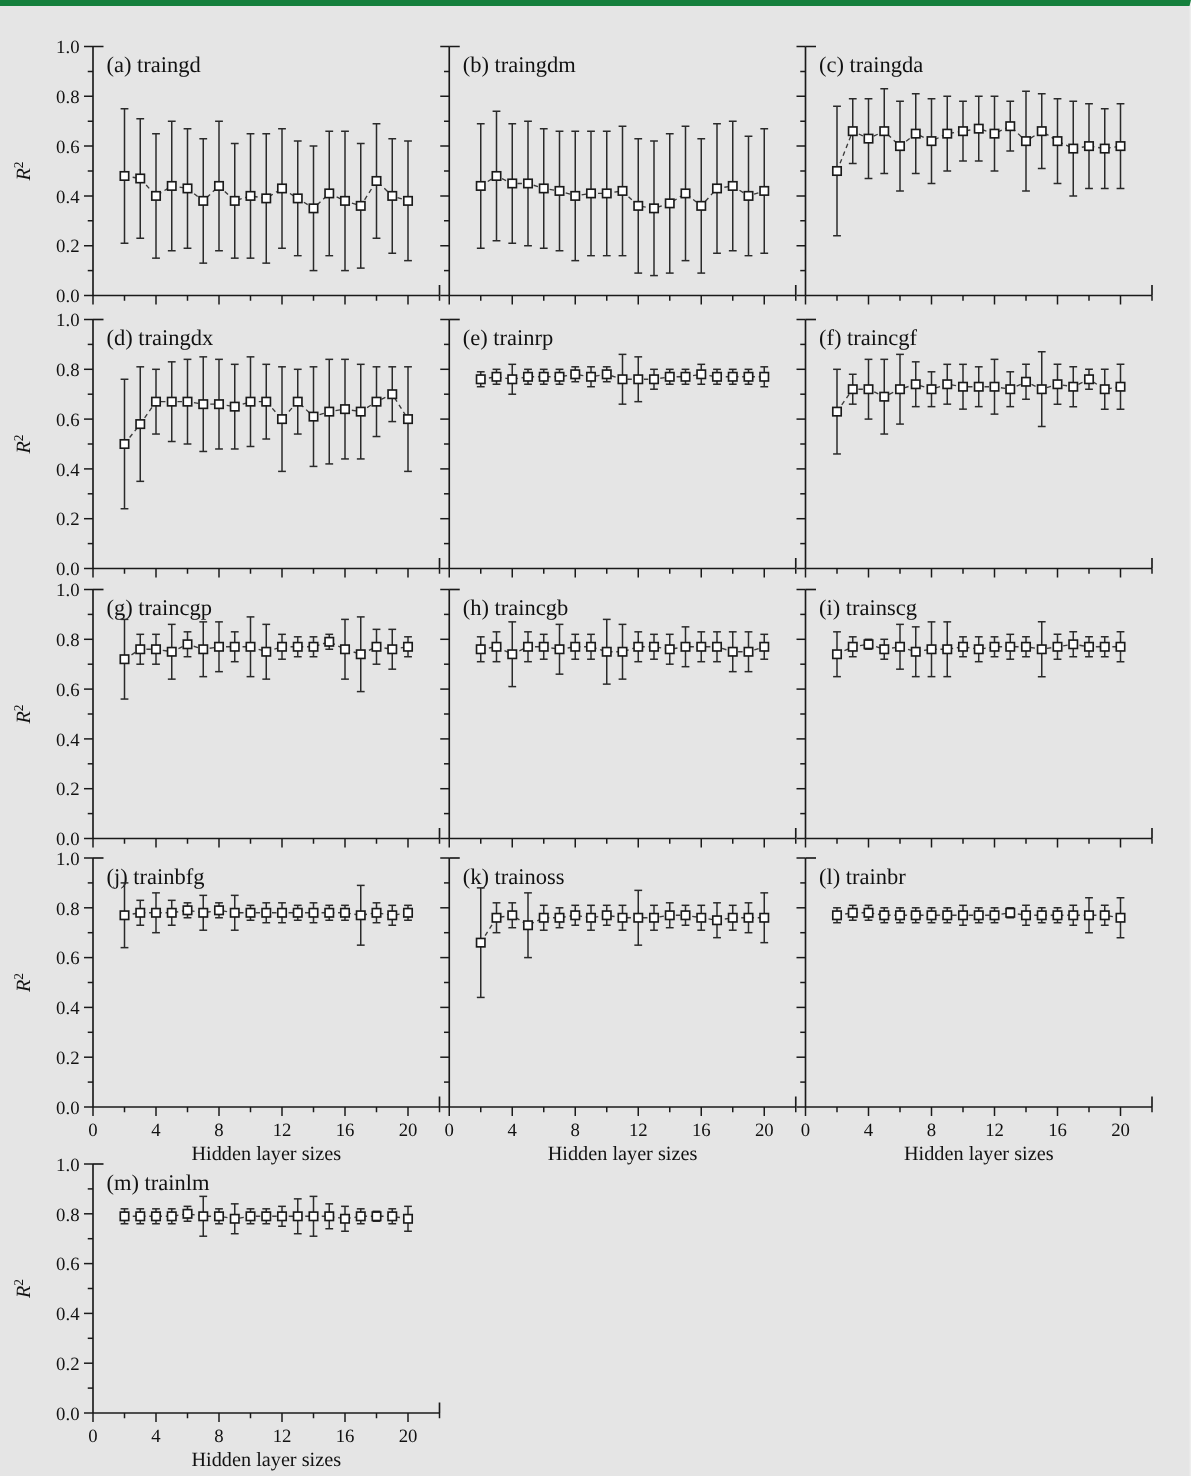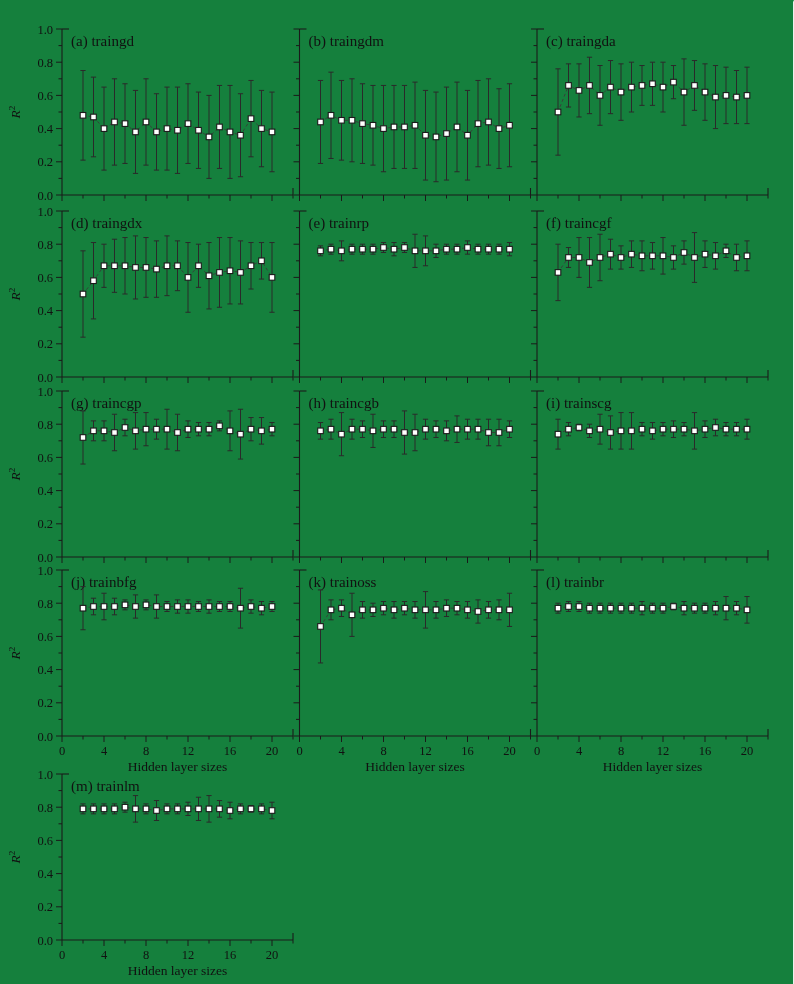--- a/index.html
+++ b/index.html
@@ -1,20 +1,20 @@
 <!DOCTYPE html>
 <html><head>
 <meta charset="utf-8">
 <style>
   html,body{margin:0;padding:0;background:#ffffff;}
   .page{
     position:relative;
     width:794px;height:984px;
-    background:#15803d;
-    border-top:2px solid #15803d;
+    background:#e5e5e5;
+    border-top:4px solid #15803d;
     border-right:1px solid #eeeeee;
     box-sizing:border-box;
     font-family:"Liberation Serif","DejaVu Serif",serif;
     overflow:hidden;
   }
   svg text{
     font-family:"Liberation Serif","DejaVu Serif",serif;
     fill:#111111;
   }
 </style>

